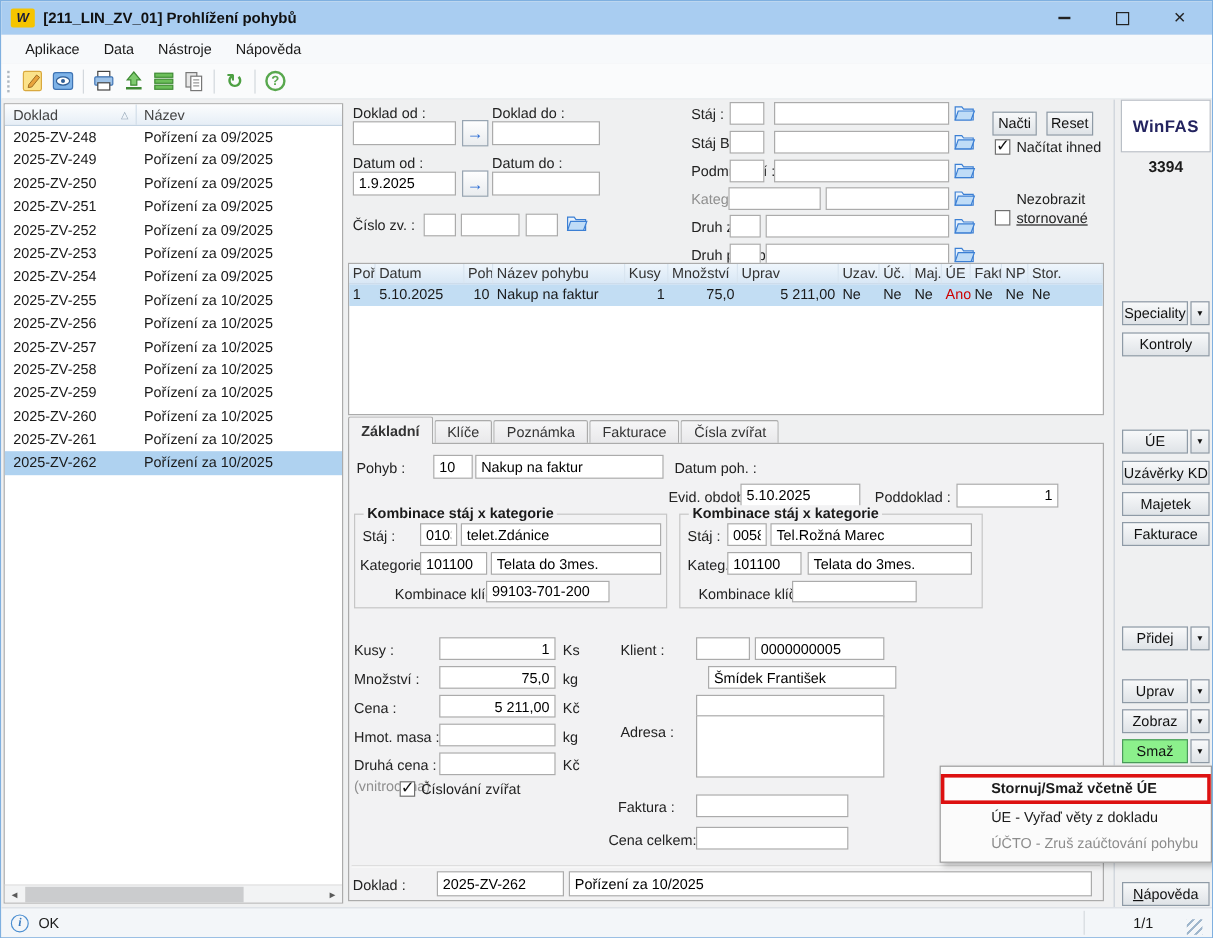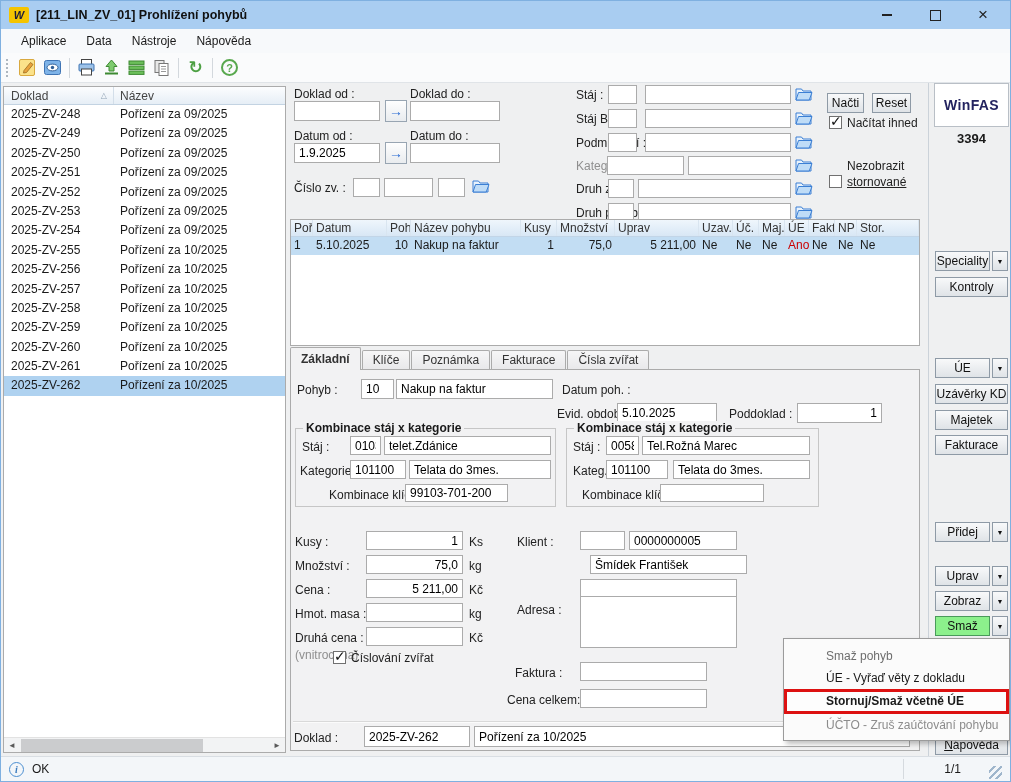--- a/index.html
+++ b/index.html
@@ -507,23 +507,22 @@
     <button class="btn side-btn sbtn-dd" style="top:508px;">▼</button>
     <button class="btn side-btn sbtn-main green" style="top:533px;">Smaž</button>
     <button class="btn side-btn sbtn-dd" style="top:533px;">▼</button>
 
     <button class="btn side-btn sbtn-full" style="top:652px;">
       <span class="u-first">Nápověda</span>
     </button>
   </div>
 
   <div class="ctx">
-    <div class="ctx-item gray">Smaž pohyb</div>
+    <div class="ctx-item red-box">Stornuj/Smaž včetně ÚE</div>
     <div class="ctx-item">ÚE - Vyřaď věty z dokladu</div>
-    <div class="ctx-item red-box">Stornuj/Smaž včetně ÚE</div>
     <div class="ctx-item disabled">ÚČTO - Zruš zaúčtování pohybu</div>
   </div>
 
   <div class="statusbar">
     <span class="info-i">i</span>
     <span class="status-text">OK</span>
     <span class="status-right">
       <span class="status-page">1/1</span>
       <span class="grip"></span>
     </span>

